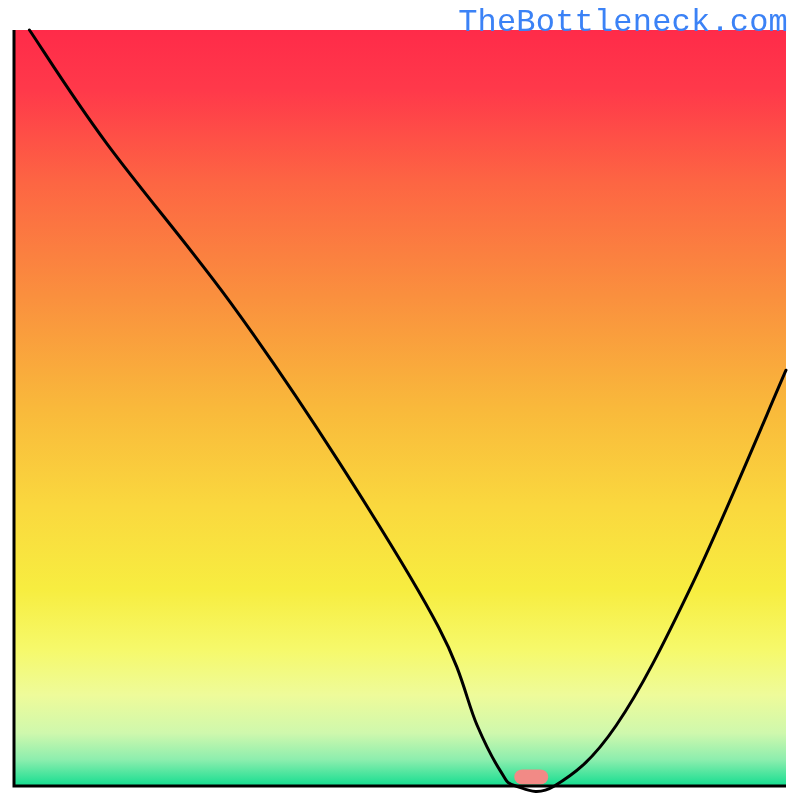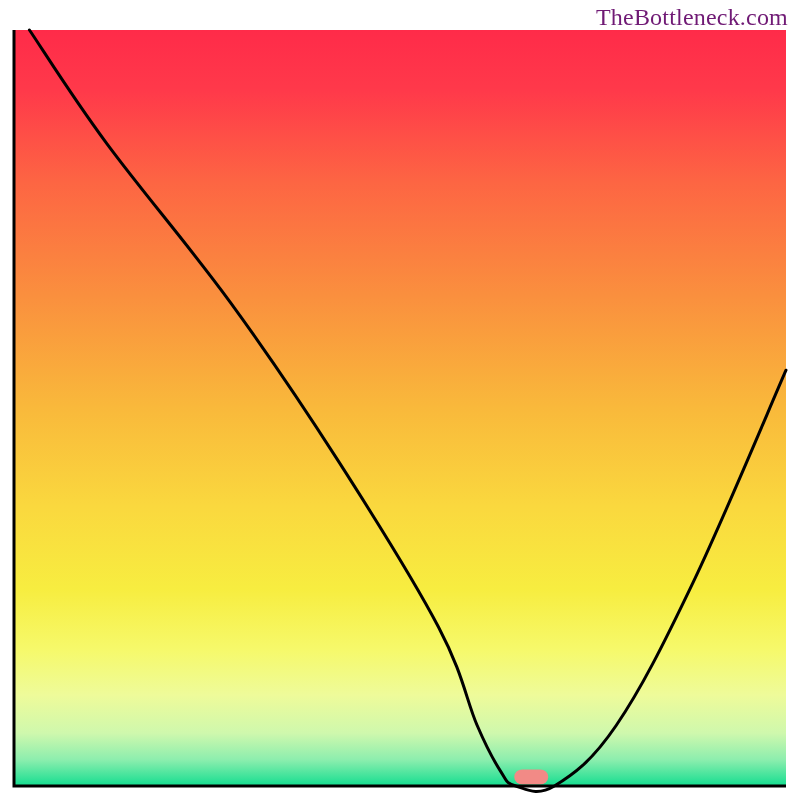--- a/index.html
+++ b/index.html
@@ -20,24 +20,24 @@
     top: 0;
     left: 0;
     width: 800px;
     height: 800px;
     display: block;
   }
   .watermark {
     position: absolute;
     top: 4px;
     right: 12px;
-    font-family: Liberation Serif, serif;
-    font-size: 24px;
+    font-family: Liberation Mono, monospace;
+    font-size: 32px;
     font-weight: 500;
-    color: #701a75;
+    color: #3b82f6;
     letter-spacing: 0.2px;
     user-select: none;
   }
 </style>
 </head>
 <body>
 
 <div class="chart-wrap">
 
   <svg class="chart" viewBox="0 0 800 800" preserveAspectRatio="none">

